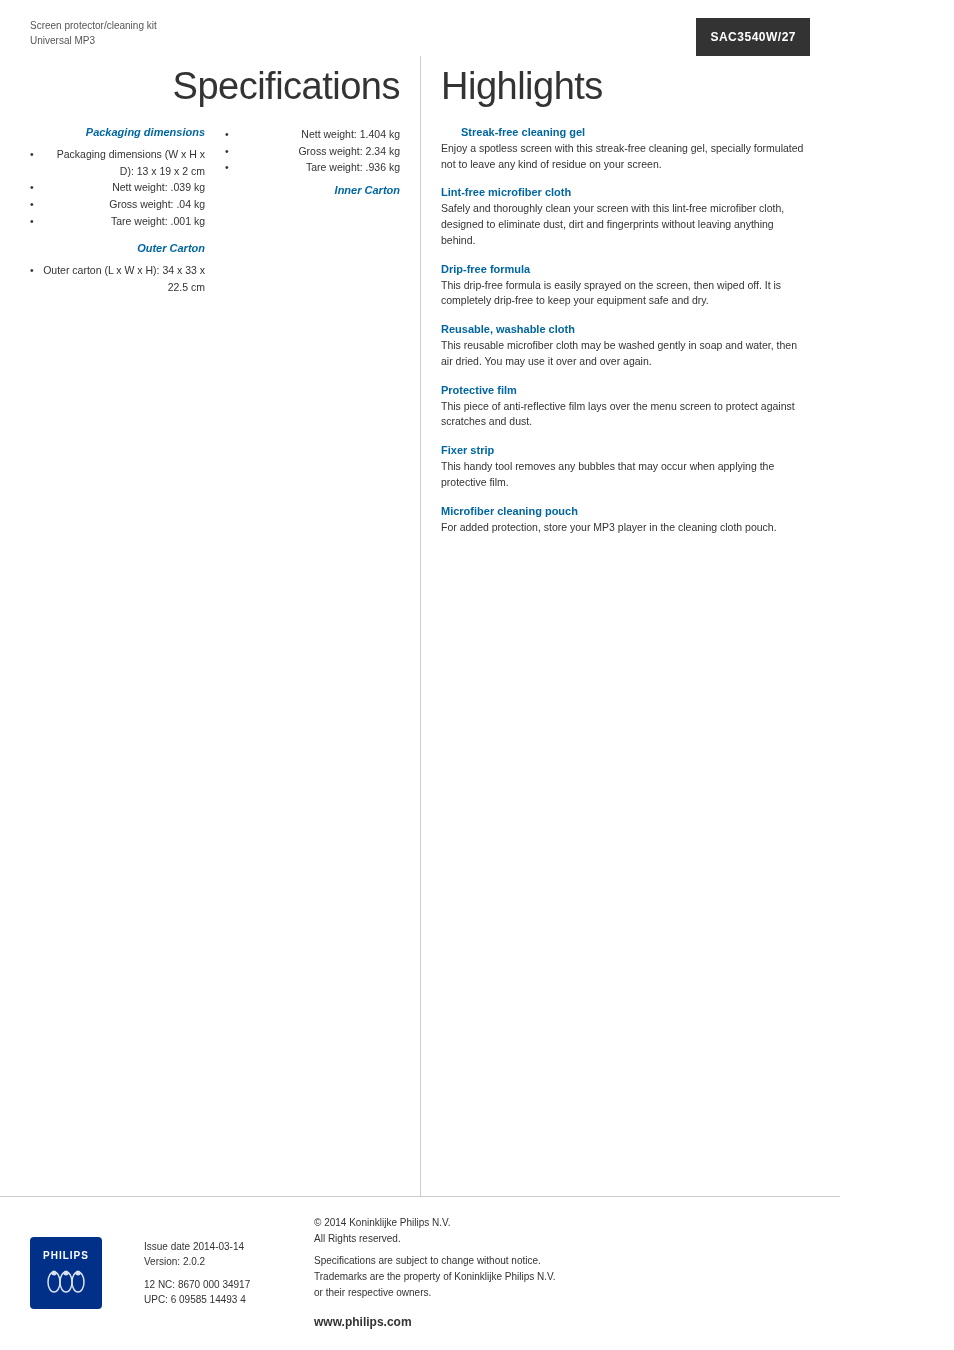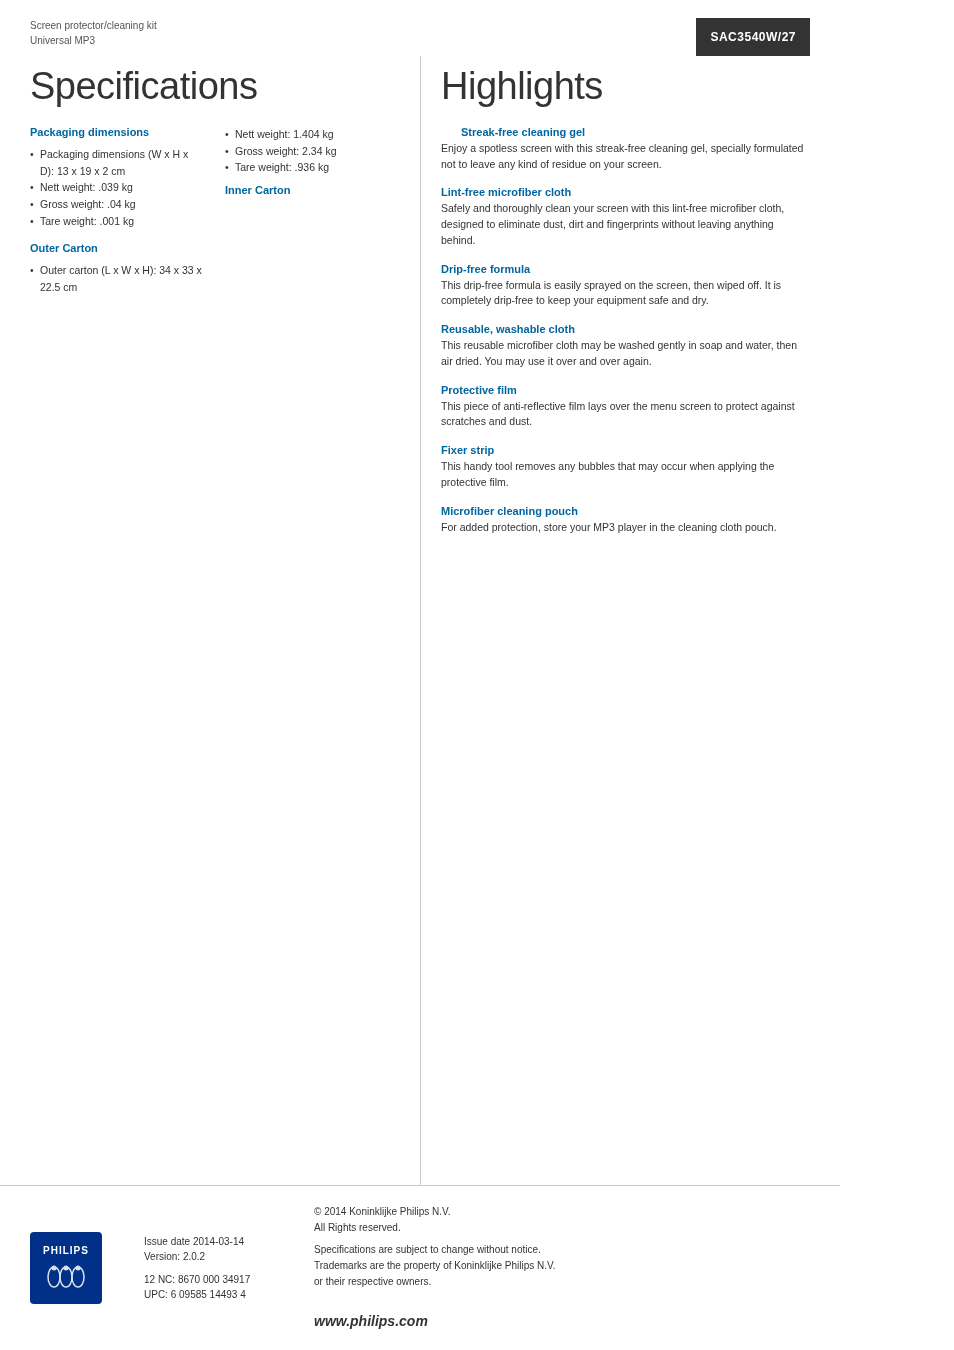--- a/index.html
+++ b/index.html
@@ -40,20 +40,21 @@
     }
     .main-content {
       display: flex;
       flex: 1;
       padding: 0 30px;
     }
     .left-col {
       width: 50%;
       padding-right: 20px;
       padding-top: 10px;
+      text-align: right;
     }
     .right-col {
       width: 50%;
       padding-left: 20px;
       border-left: 1px solid #ccc;
       padding-top: 10px;
     }
     .section-title-large {
       font-size: 38px;
       font-weight: 300;
@@ -61,20 +62,21 @@
       margin-bottom: 18px;
       line-height: 1.1;
       letter-spacing: -0.5px;
     }
     .sub-section-title {
       font-size: 11px;
       font-weight: bold;
       color: #0066a1;
       margin-bottom: 5px;
       margin-top: 12px;
+      font-style: italic;
     }
     .sub-section-title:first-of-type {
       margin-top: 0;
     }
     .bullet-list {
       list-style: none;
       padding: 0;
       margin: 8px 0 8px 0;
     }
     .bullet-list li {
@@ -131,25 +133,24 @@
       font-size: 10px;
       color: #333;
       line-height: 1.5;
     }
     .footer-legal {
       font-size: 10px;
       color: #333;
       line-height: 1.6;
     }
     .footer-website {
-      font-size: 14px;
-      font-weight: bold;
-      color: #333;
-      margin-top: 20px;
-      font-style: italic;
+      font-size: 12px;
+      font-weight: bold;
+      color: #333;
+      margin-top: 12px;
     }
     .two-col-specs {
       display: flex;
       gap: 20px;
     }
     .spec-col {
       flex: 1;
     }
   </style>
 </head>

